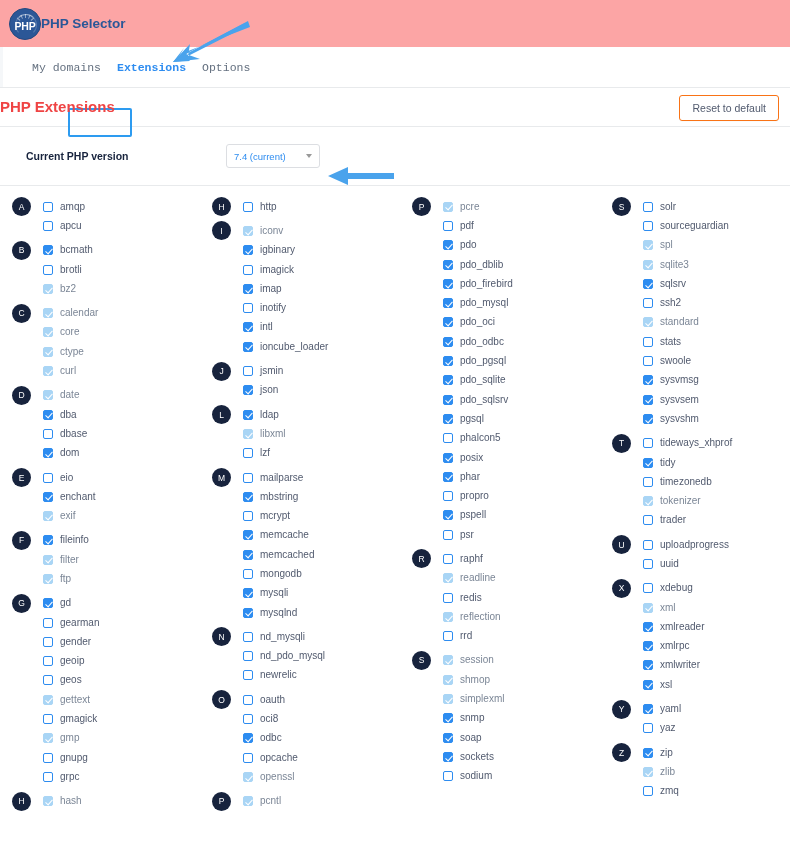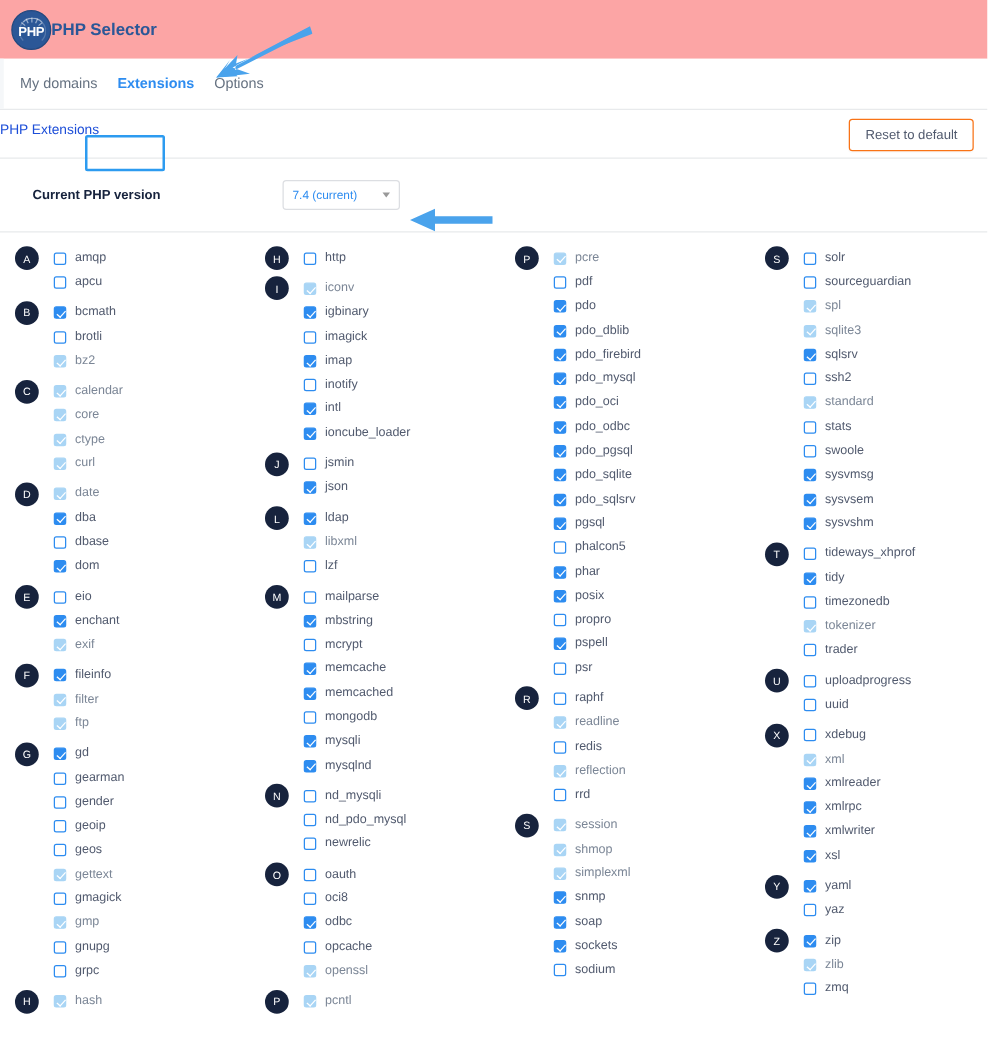--- a/index.html
+++ b/index.html
@@ -61,22 +61,23 @@
     color: #2b5797;
   }
 
   
   .tabbar {
     height: 41px;
     background: #ffffff;
     border-bottom: 1px solid #e8eaec;
     display: flex;
     align-items: center;
-    padding-left: 8px;
+    padding-left: 24px;
     position: relative;
+    font-family: Liberation Mono, monospace;
   }
   .tabbar::before {
     content: "";
     position: absolute;
     left: 0; top: 0; bottom: 0;
     width: 3px;
     background: #f5f7f9;
   }
   .tab {
     font-size: 11.5px;
@@ -97,23 +98,23 @@
 
   
   .page-title-row {
     height: 38px;
     display: flex;
     align-items: center;
     padding: 0 14px 0 0;
     position: relative;
   }
   .page-title {
-    font-size: 11px;
-    font-weight: normal;
-    color: #1d4ed8;
+    font-size: 15px;
+    font-weight: bold;
+    color: #ef4444;
     position: absolute;
     left: 0px;
     top: 10px;
   }
   .reset-btn {
     position: absolute;
     right: 11px;
     top: 7px;
     background: #ffffff;
     border: 1px solid #f97316;
@@ -742,27 +743,27 @@
         </div>
         <div class="row">
           <div class="cb-wrap">
             <span class="cb"></span>
             <span class="cb-label">phalcon5</span>
           </div>
         </div>
         <div class="row">
           <div class="cb-wrap">
             <span class="cb checked"></span>
+            <span class="cb-label">posix</span>
+          </div>
+        </div>
+        <div class="row">
+          <div class="cb-wrap">
+            <span class="cb checked"></span>
             <span class="cb-label">phar</span>
-          </div>
-        </div>
-        <div class="row">
-          <div class="cb-wrap">
-            <span class="cb checked"></span>
-            <span class="cb-label">posix</span>
           </div>
         </div>
         <div class="row">
           <div class="cb-wrap">
             <span class="cb"></span>
             <span class="cb-label">propro</span>
           </div>
         </div>
         <div class="row">
           <div class="cb-wrap">

